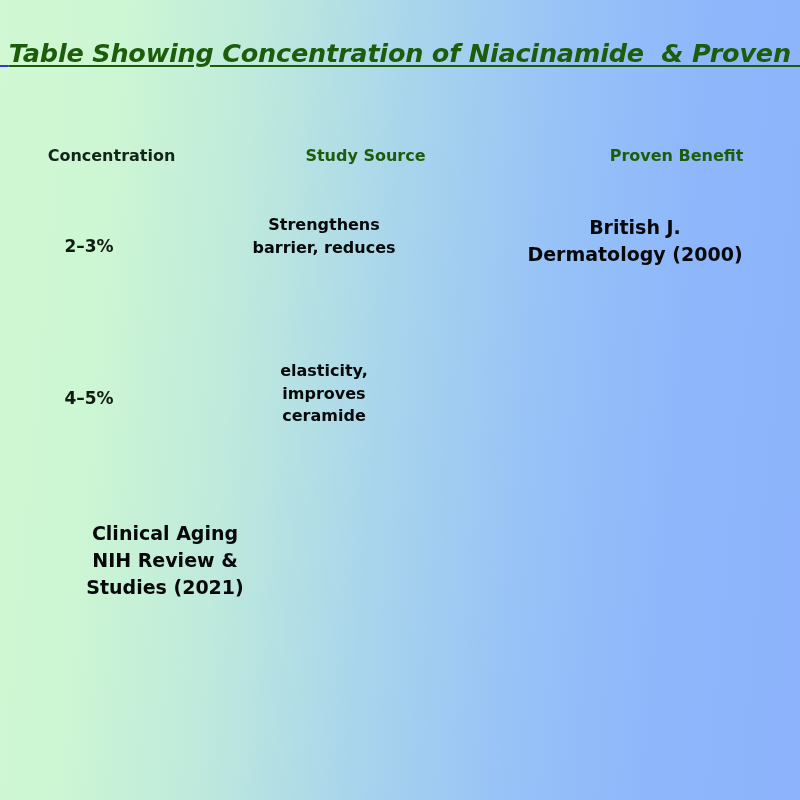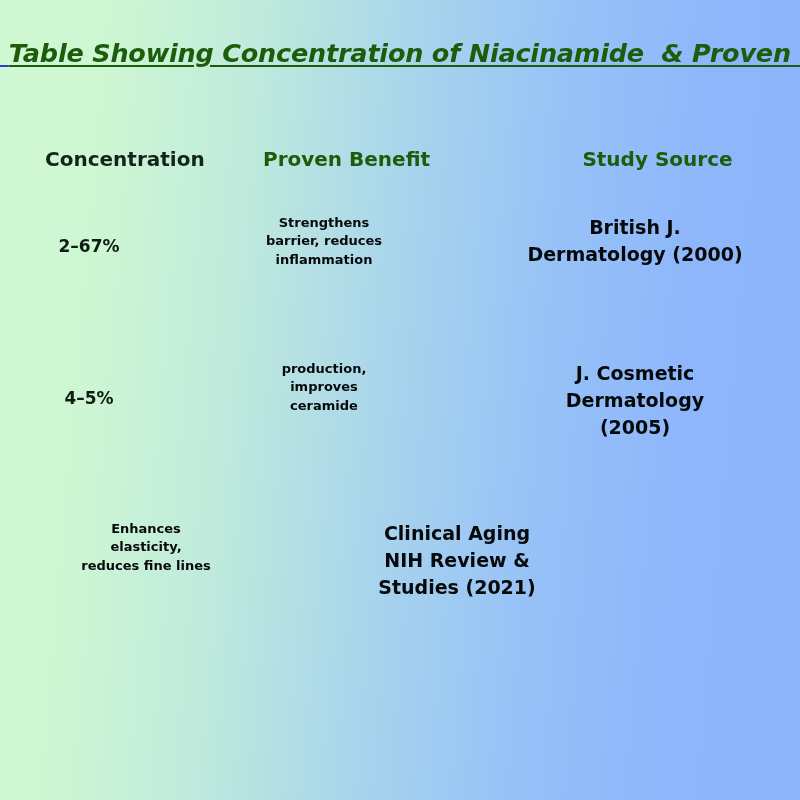--- a/index.html
+++ b/index.html
@@ -79,21 +79,21 @@
   .col-conc   { width: 178px; flex: 0 0 178px; }
   .col-benefit{ width: 292px; flex: 0 0 292px; }
   .col-source { width: 330px; flex: 0 0 330px; }
 
   .header-row {
     height: 62px;
     align-items: flex-start;
   }
   .hdr {
     font-family: "DejaVu Sans", sans-serif;
-    font-size: 20px;
+    font-size: 16px;
     font-weight: bold;
     text-align: center;
     line-height: 1.3;
     padding-top: 14px;
     box-sizing: border-box;
     padding-left: 45px;
   }
   .hdr-conc    { color: #13241a; }
   .hdr-benefit { color: #1d5c0a; }
   .hdr-source  { color: #1d5c0a; }
@@ -113,21 +113,21 @@
     box-sizing: border-box;
     line-height: 1.42;
   }
   .cell-conc {
     font-size: 17px;
     color: #101c12;
     padding-top: 26px;
   }
   .cell-conc.green { color: #2a6b18; }
   .cell-benefit {
-    font-size: 13px;
+    font-size: 16px;
     color: #06080a;
     padding: 0 18px;
   }
   .cell-source {
     font-size: 19px;
     color: #06080a;
     padding: 0 26px;
   }
   .cell-benefit .ln,
   .cell-source  .ln {
@@ -142,57 +142,46 @@
 <div class="slide">
 
   <div class="title-wrap">
     <div class="title"><span class="lead-space"> </span><span class="title-text">Table Showing Concentration of Niacinamide  &amp; Proven Benefit</span></div>
   </div>
 
   <div class="table">
 
     <div class="row header-row">
       <div class="hdr hdr-conc col-conc">Concentration</div>
+      <div class="hdr hdr-source col-source">Study Source</div>
       <div class="hdr hdr-benefit col-benefit">Proven Benefit</div>
-      <div class="hdr hdr-source col-source">Study Source</div>
     </div>
 
     <div class="row data-row r1">
-      <div class="cell cell-conc col-conc">2–67%</div>
+      <div class="cell cell-conc col-conc">2–3%</div>
       <div class="cell cell-benefit col-benefit pad-top">
         <span class="ln">Strengthens</span>
         <span class="ln">barrier, reduces</span>
-        <span class="ln">inflammation</span>
       </div>
       <div class="cell cell-source col-source pad-top">
         <span class="ln">British J.</span>
         <span class="ln">Dermatology (2000)</span>
       </div>
     </div>
 
     <div class="row data-row r2">
       <div class="cell cell-conc col-conc">4–5%</div>
       <div class="cell cell-benefit col-benefit">
-        <span class="ln">production,</span>
+        <span class="ln">elasticity,</span>
         <span class="ln">improves</span>
         <span class="ln">ceramide</span>
-      </div>
-      <div class="cell cell-source col-source">
-        <span class="ln">J. Cosmetic</span>
-        <span class="ln">Dermatology</span>
-        <span class="ln">(2005)</span>
       </div>
     </div>
 
     <div class="row data-row r3">
-      <div class="cell cell-benefit col-benefit">
-        <span class="ln">Enhances</span>
-        <span class="ln">elasticity,</span>
-        <span class="ln">reduces fine lines</span>
-      </div>
       <div class="cell cell-source col-source">
         <span class="ln">Clinical Aging</span>
         <span class="ln">NIH Review &amp;</span>
         <span class="ln">Studies (2021)</span>
       </div>
     </div>
 
   </div>
 </div>
 

